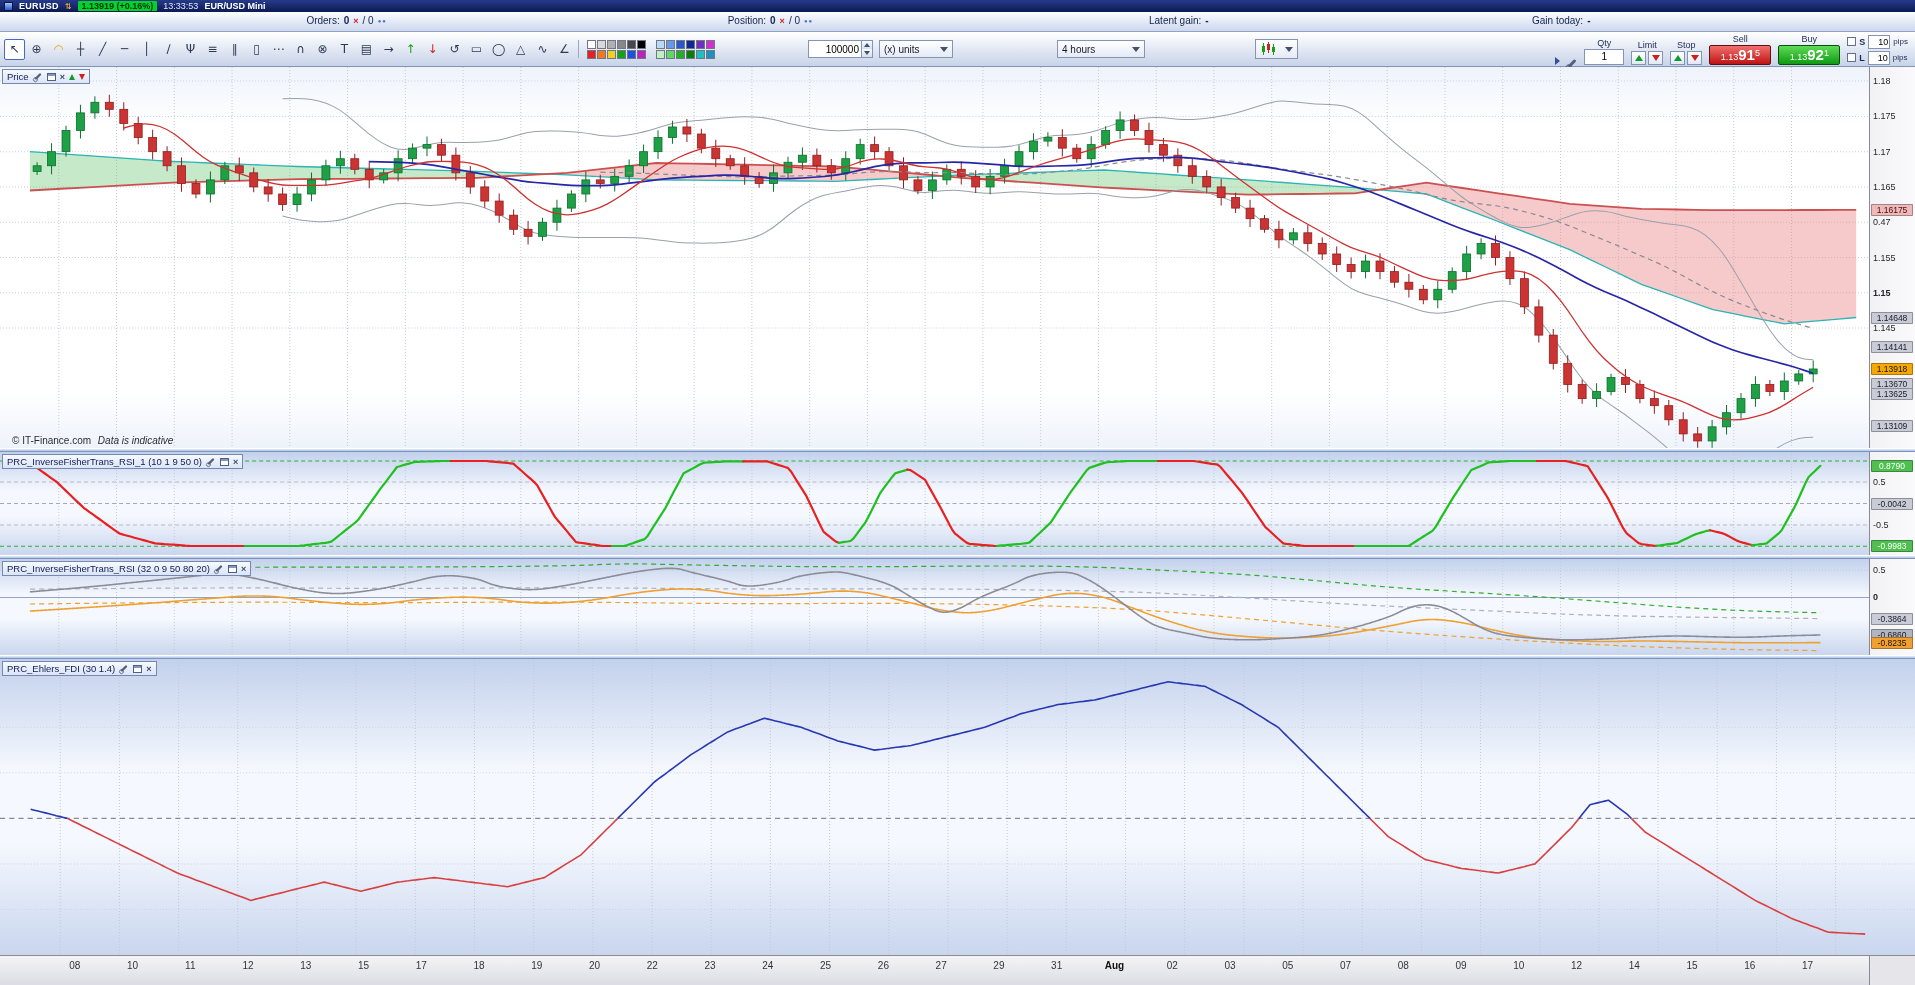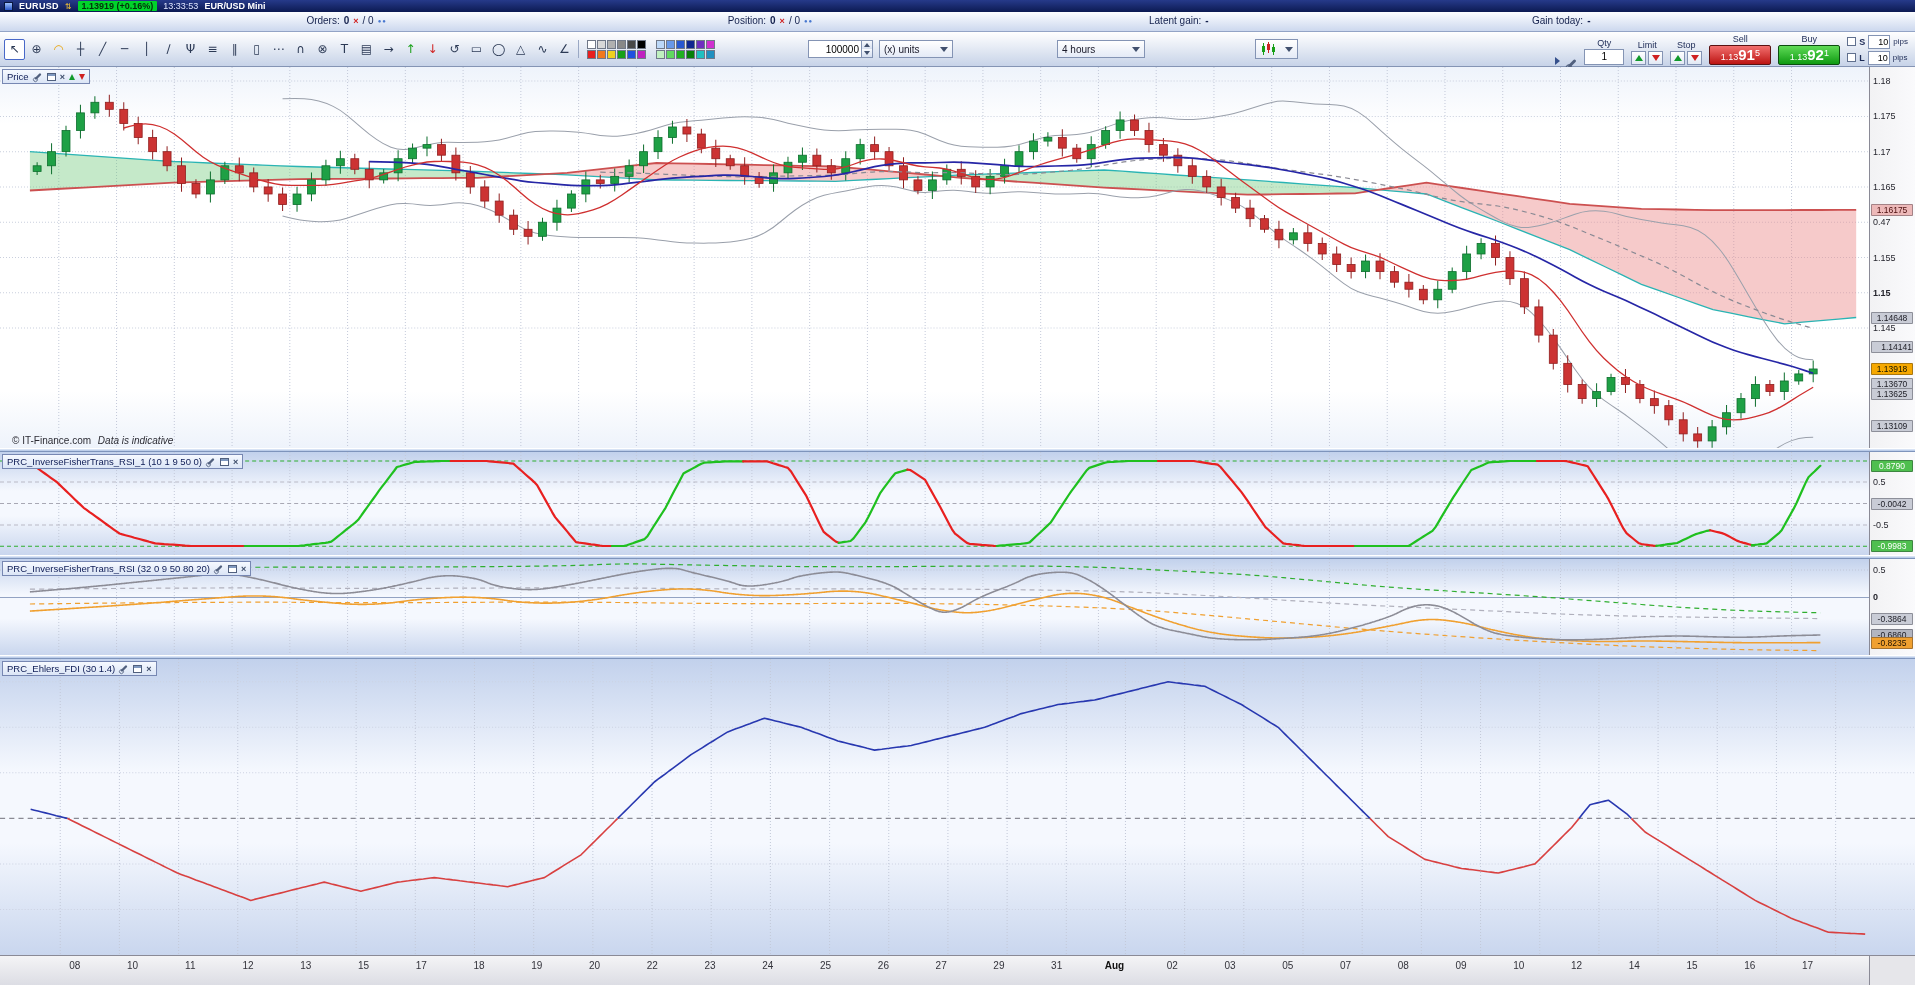--- a/index.html
+++ b/index.html
@@ -660,21 +660,21 @@
           <div class="tick" style="top: 9.11111px;">1.18</div>
           <div class="tick" style="top: 44.3889px;">1.175</div>
           <div class="tick" style="top: 79.6667px;">1.17</div>
           <div class="tick" style="top: 114.944px;">1.165</div>
           <div class="tick" style="top: 150.222px;">0.47</div>
           <div class="tick" style="top: 185.5px;">1.155</div>
           <div class="tick bold" style="top: 220.778px;">1.15</div>
           <div class="tick" style="top: 256.056px;">1.145</div>
           <div class="vbadge" style="top: 136.875px; background: rgb(237, 185, 185); color: rgb(74, 13, 13);">1.16175</div>
           <div class="vbadge" style="top: 244.613px; background: rgb(201, 204, 214); color: rgb(28, 28, 36);">1.14648</div>
-          <div class="vbadge" style="top: 274px; background: rgb(201, 204, 214); color: rgb(28, 28, 36); text-align: right;">1.14141</div>
+          <div class="vbadge" style="top: 274px; background: rgb(201, 204, 214); color: rgb(28, 28, 36);">1.14141</div>
           <div class="vbadge" style="top: 296.119px; background: rgb(246, 168, 0); color: rgb(20, 20, 0);">1.13918</div>
           <div class="vbadge" style="top: 310.617px; background: rgb(201, 204, 214); color: rgb(28, 28, 36);">1.13670</div>
           <div class="vbadge" style="top: 320.792px; background: rgb(201, 204, 214); color: rgb(28, 28, 36);">1.13625</div>
           <div class="vbadge" style="top: 353.198px; background: rgb(201, 204, 214); color: rgb(28, 28, 36);">1.13109</div>
         </div>
     </div>
 
     <div class="divider"></div>
 
     <div class="panel" style="height:103px">

